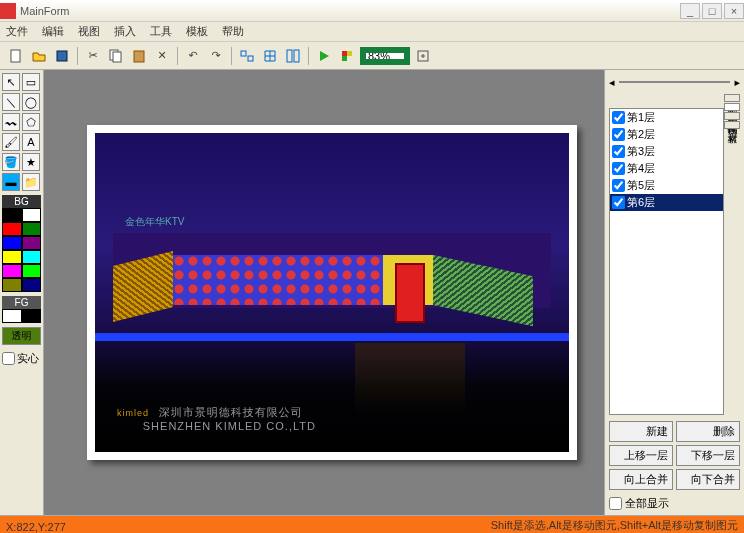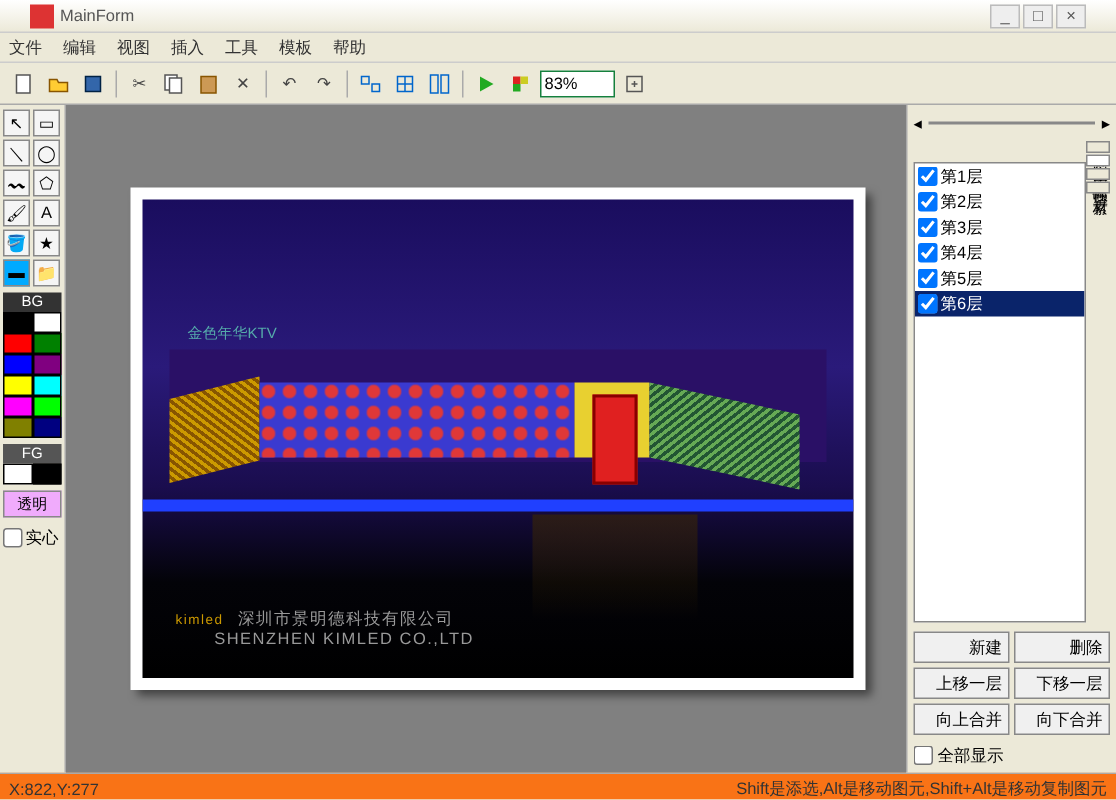--- a/index.html
+++ b/index.html
@@ -1,35 +1,35 @@
 <!DOCTYPE html>
 <html><head>
 <meta charset="utf-8">
 <style>
   * { box-sizing: border-box; margin: 0; padding: 0; font-family: "SimSun", "Microsoft YaHei", sans-serif; font-size: 11px; }
   body { background: #ece9d8; width: 744px; height: 533px; overflow: hidden; }
-  .titlebar { height: 22px; background: linear-gradient(#fff, #ece9d8); display: flex; align-items: center; padding: 0 20px; border-bottom: 1px solid #ccc; }
+  .titlebar { height: 22px; background: linear-gradient(#fff, #ece9d8); display: flex; align-items: center; padding: 0 0; border-bottom: 1px solid #ccc; }
   .titlebar .app-icon { width: 16px; height: 16px; background: #d33; display: inline-block; margin-right: 4px; }
   .titlebar .title { flex: 1; color: #555; }
   .titlebar .winbtn { width: 20px; height: 16px; border: 1px solid #bbb; background: #eee; margin-left: 2px; text-align: center; line-height: 14px; color: #555; cursor: default; }
   .menubar { height: 20px; background: #ece9d8; display: flex; align-items: center; padding: 0 6px; gap: 14px; border-bottom: 1px solid #ccc; }
   .menubar span { color: #333; }
   .toolbar { height: 28px; background: #ece9d8; display: flex; align-items: center; padding: 0 6px; gap: 3px; border-bottom: 1px solid #aaa; }
   .toolbar .tbtn { width: 20px; height: 20px; border: 1px solid transparent; display: flex; align-items: center; justify-content: center; color: #444; }
   .toolbar .sep { width: 1px; height: 18px; background: #aaa; margin: 0 2px; }
-  .zoom-input { width: 50px; height: 18px; border: 1px solid #15803d; background: #fff; padding: 0 2px; }
+  .zoom-input { width: 50px; height: 18px; border: 6px solid #15803d; background: #fff; padding: 0 2px; }
   .main { display: flex; height: 445px; }
   .toolbox { width: 44px; background: #ece9d8; border-right: 1px solid #aaa; padding: 3px 2px; }
   .toolbox .row { display: flex; gap: 2px; margin-bottom: 2px; }
   .toolbox .tool { width: 18px; height: 18px; border: 1px solid #888; background: #f5f5f5; display: flex; align-items: center; justify-content: center; font-size: 11px; }
   .toolbox .color-title { font-size: 10px; background: #333; color: #fff; padding: 1px; text-align: center; margin-top: 4px; }
   .toolbox .fg-title { background: #555; }
   .toolbox .palette { display: grid; grid-template-columns: 1fr 1fr; gap: 0; }
   .toolbox .swatch { height: 14px; border: 1px solid #000; }
-  .toolbox .trans-btn { margin-top: 4px; border: 1px solid #888; text-align: center; padding: 1px; font-size: 10px; background: #f0abfc; }
+  .toolbox .trans-btn { margin-top: 4px; border: 1px solid #888; text-align: center; padding: 1px; font-size: 10px; background: #4d7c0f; }
   .toolbox .solid-check { margin-top: 6px; display: flex; align-items: center; gap: 2px; font-size: 10px; }
   .canvas-area { flex: 1; background: #808080; display: flex; align-items: center; justify-content: center; position: relative; }
   .canvas-frame { width: 490px; height: 335px; background: #fff; box-shadow: 4px 4px 6px rgba(0,0,0,.5); padding: 8px; margin-left: 16px; }
   .canvas-img { width: 100%; height: 100%; position: relative; overflow: hidden; background: linear-gradient(#1a0d5e 0%, #2a1a7a 35%, #1a0d4e 60%, #030308 80%, #000 100%); }
   .building { position: absolute; left: 18px; right: 18px; top: 100px; height: 75px; background: #2a1066; }
   .ktv-sign { position: absolute; left: 30px; top: 82px; color: #5aa; font-size: 10px; }
   .facade-left { position: absolute; left: 18px; top: 118px; width: 60px; height: 56px; background: repeating-linear-gradient(45deg, #c90 0 2px, #850 2px 4px); transform: skewY(-14deg); transform-origin: right center; }
   .facade-mid { position: absolute; left: 78px; top: 122px; width: 210px; height: 50px; background: #3a3ad0; background-image: radial-gradient(circle at 6px 6px, #e03838 4px, transparent 5px); background-size: 14px 14px; }
   .facade-yellow { position: absolute; left: 288px; top: 122px; width: 50px; height: 50px; background: #e8d030; }
   .facade-door { position: absolute; left: 300px; top: 130px; width: 30px; height: 60px; background: #e02020; border: 2px solid #800; }

